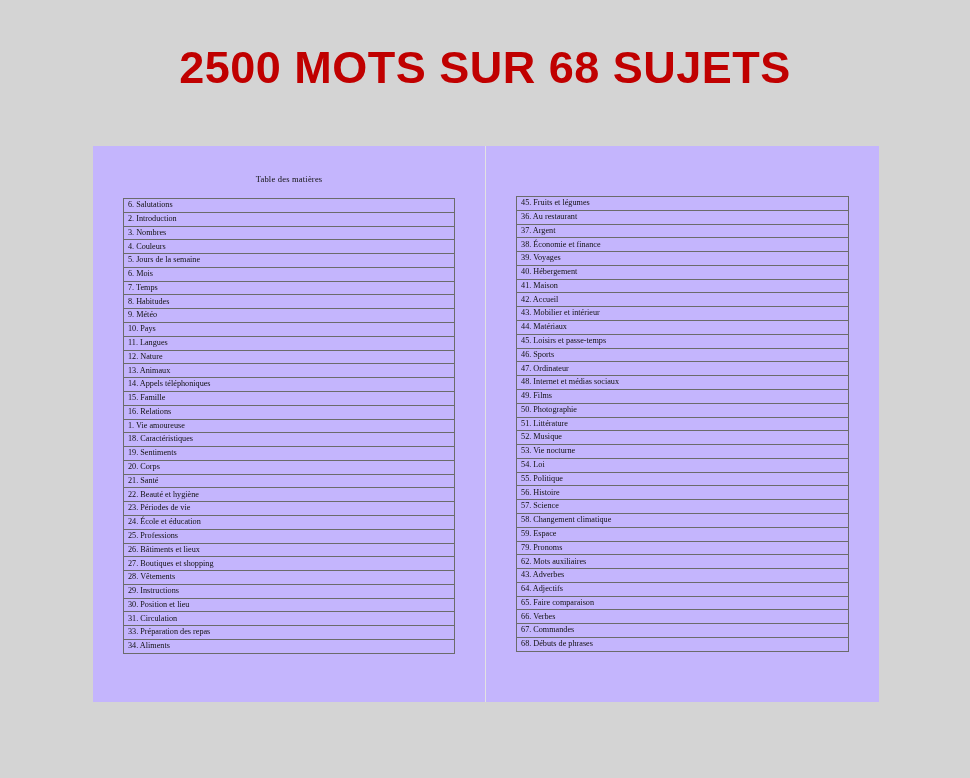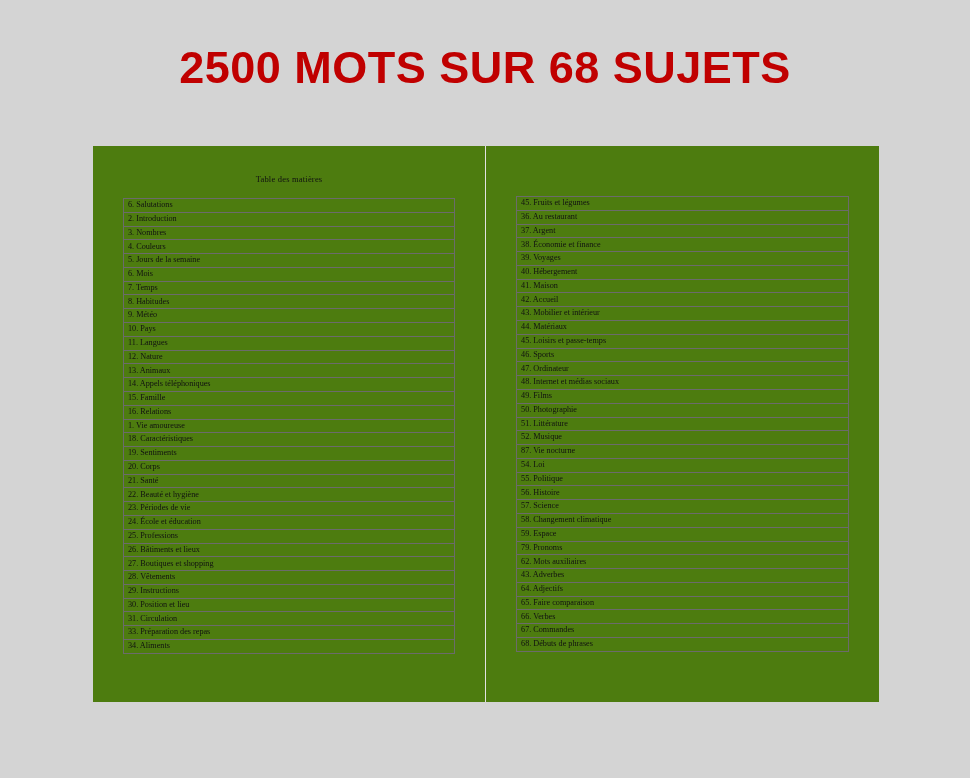--- a/index.html
+++ b/index.html
@@ -37,21 +37,21 @@
     left: 93px;
     width: 786px;
     height: 556px;
     display: flex;
     background: #ffffff;
   }
   .sheet {
     position: relative;
     width: 419px;
     height: 556px;
-    background: #4d7c0f;
+    background: #c4b5fd;
     box-sizing: border-box;
     padding-left: 38px;
   }
   .sheet.left {
     border-right: 1px solid #e2e2e2;
   }
   .sheet-inner {
     position: absolute;
     left: 30px;
     right: 30px;
@@ -154,21 +154,21 @@
             <li class="toc-item">43. Mobilier et intérieur</li>
             <li class="toc-item">44. Matériaux</li>
             <li class="toc-item">45. Loisirs et passe-temps</li>
             <li class="toc-item">46. Sports</li>
             <li class="toc-item">47. Ordinateur</li>
             <li class="toc-item">48. Internet et médias sociaux</li>
             <li class="toc-item">49. Films</li>
             <li class="toc-item">50. Photographie</li>
             <li class="toc-item">51. Littérature</li>
             <li class="toc-item">52. Musique</li>
-            <li class="toc-item">87. Vie nocturne</li>
+            <li class="toc-item">53. Vie nocturne</li>
             <li class="toc-item">54. Loi</li>
             <li class="toc-item">55. Politique</li>
             <li class="toc-item">56. Histoire</li>
             <li class="toc-item">57. Science</li>
             <li class="toc-item">58. Changement climatique</li>
             <li class="toc-item">59. Espace</li>
             <li class="toc-item">79. Pronoms</li>
             <li class="toc-item">62. Mots auxiliaires</li>
             <li class="toc-item">43. Adverbes</li>
             <li class="toc-item">64. Adjectifs</li>

